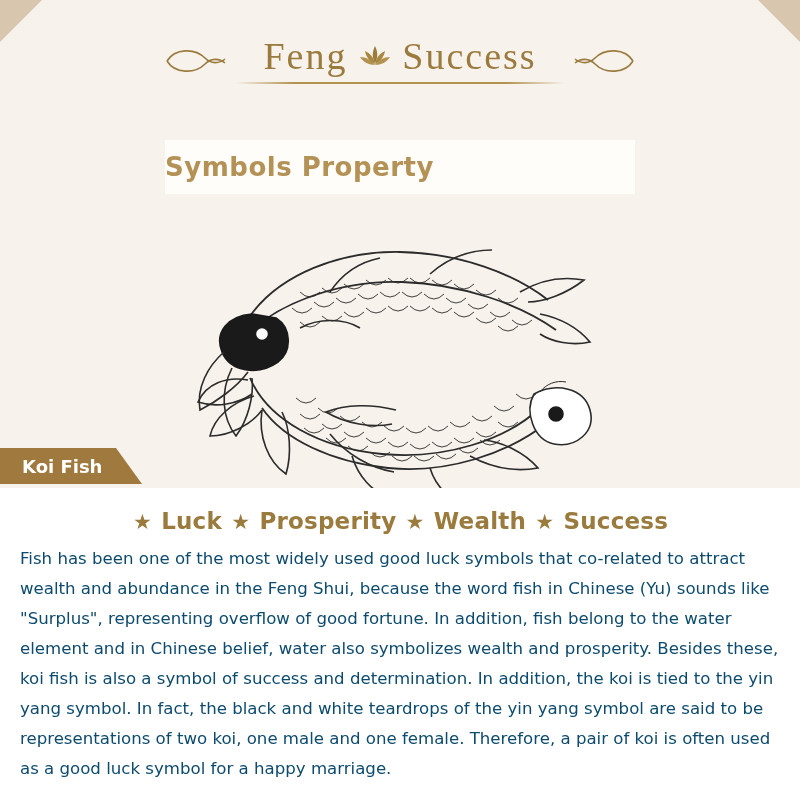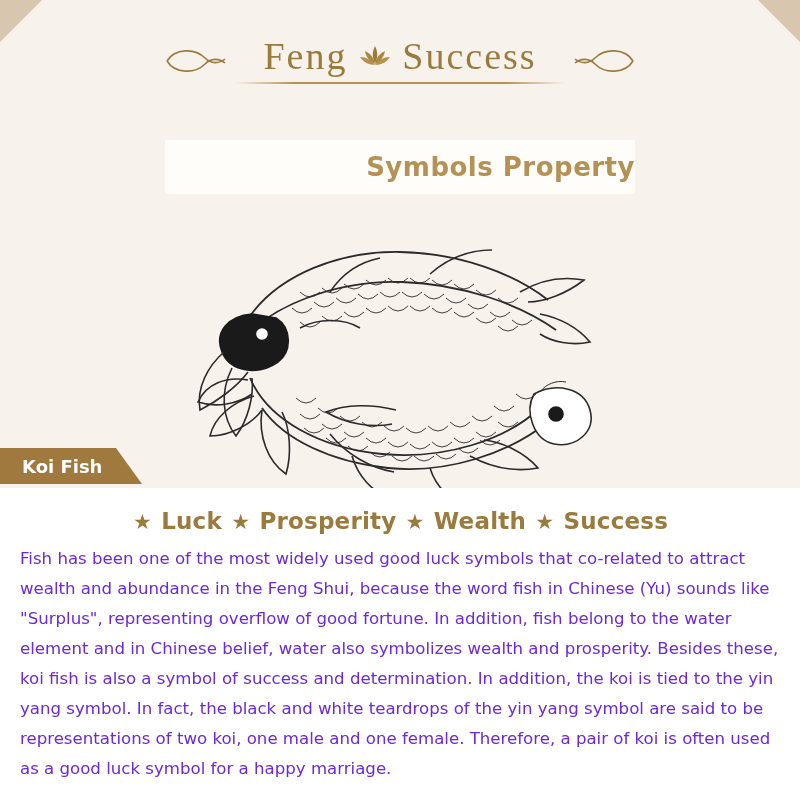--- a/index.html
+++ b/index.html
@@ -92,21 +92,21 @@
 
   .title-bar {
     position: absolute;
     top: 140px;
     left: 165px;
     width: 470px;
     height: 54px;
     background: #fffdfa;
     display: flex;
     align-items: center;
-    justify-content: flex-end;
+    justify-content: flex-start;
   }
   .title-text {
     font-family: "DejaVu Sans", sans-serif;
     font-weight: bold;
     font-size: 26px;
     color: #b49256;
     letter-spacing: 0.5px;
   }
 
   .illustration {
@@ -168,21 +168,21 @@
   .kw-star {
     color: #9b7b3d;
     font-size: 21px;
     padding: 0 1px;
   }
   .body-text {
     margin: 10px 18px 17px 20px;
     font-family: "DejaVu Sans", sans-serif;
     font-size: 16.6px;
     line-height: 30px;
-    color: #6d28d9;
+    color: #0c4a6e;
     text-align: left;
   }
 </style>
 </head>
 <body>
 
 <div class="page">
 
   <div class="corner corner-tl"></div>
   <div class="corner corner-tr"></div>

